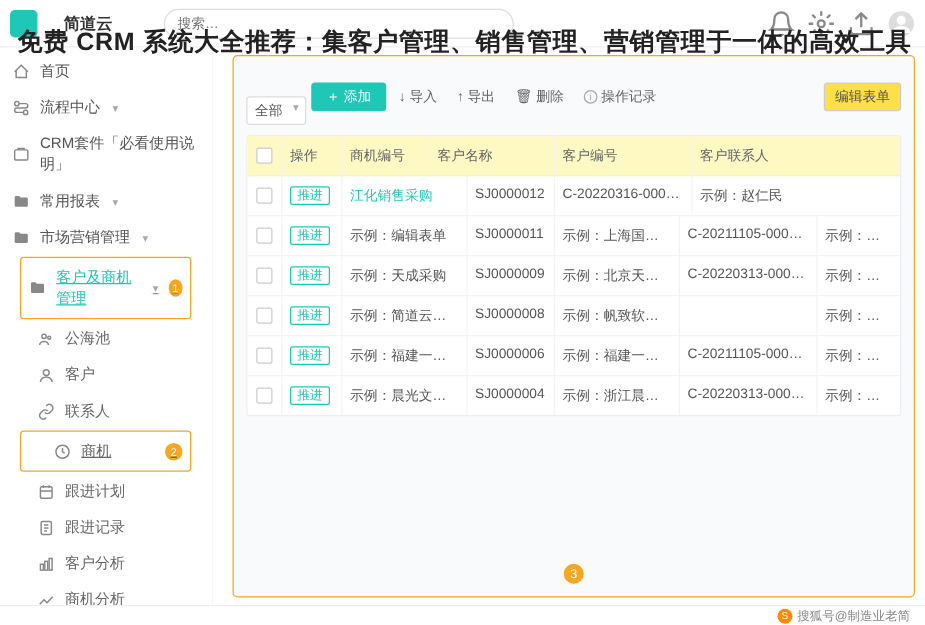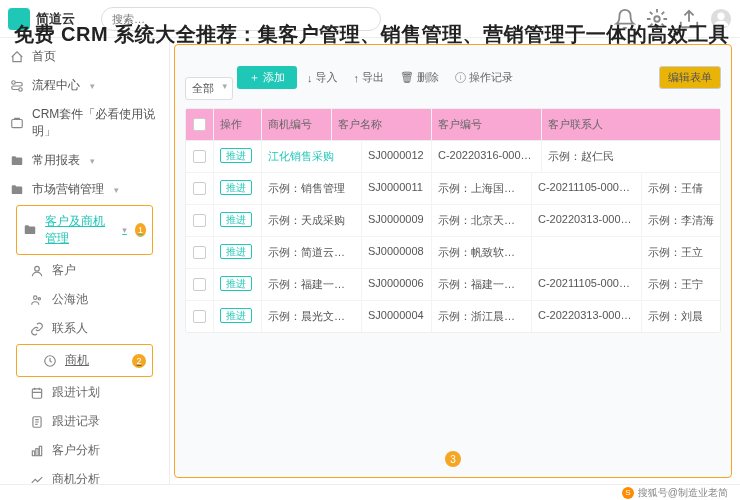--- a/index.html
+++ b/index.html
@@ -1,45 +1,45 @@
 <!DOCTYPE html>
 <html><head>
 <meta charset="utf-8">
 <style>
 * { margin: 0; padding: 0; box-sizing: border-box; }
 body { font-family: -apple-system, "PingFang SC", "Microsoft YaHei", sans-serif; font-size: 12px; color: #333; background: #fff; width: 740px; height: 500px; overflow: hidden; position: relative; }
 .overlay-title { position: absolute; top: 20px; left: 14px; font-size: 20px; font-weight: 600; color: #222; z-index: 100; line-height: 1.4; letter-spacing: 0.5px; }
-.topbar { height: 38px; background: #fff; border-bottom: 1px solid #eee; display: flex; align-items: center; padding: 0 8px; gap: 6px; position: relative; }
+.topbar { height: 38px; background: #fff; border-bottom: 1px solid #eee; display: flex; align-items: center; padding: 0 8px; gap: 21px; position: relative; }
 .topbar .logo { width: 22px; height: 22px; border-radius: 4px; background: #1fc7b6; }
 .topbar .brand { font-size: 13px; font-weight: 600; color: #333; flex-shrink: 0; }
 .topbar .search { flex: 1; max-width: 280px; margin-left: 20px; }
 .topbar .search input { width: 100%; height: 24px; border: 1px solid #ddd; border-radius: 12px; padding: 0 10px; font-size: 11px; outline: none; }
 .topbar .icons { margin-left: auto; display: flex; gap: 10px; align-items: center; }
 .topbar .icon-btn { width: 22px; height: 22px; display: flex; align-items: center; justify-content: center; color: #888; cursor: pointer; }
-.container { display: flex; height: calc(500px - 38px - 16px); }
+.container { display: flex; height: calc(500px - 38px - 16px); gap: 12px; }
 .sidebar { width: 170px; background: #fff; border-right: 1px solid #eee; overflow-y: auto; padding-top: 4px; }
 .nav-item { display: flex; align-items: center; padding: 6px 10px; gap: 8px; cursor: pointer; font-size: 12px; color: #555; position: relative; }
 .nav-item.child { padding-left: 30px; font-size: 12px; color: #666; }
 .nav-item.active { color: #1fc7b6; font-weight: 500; }
 .nav-item.highlight { border: 1px solid #f5a623; border-radius: 3px; margin: 1px 16px; padding: 7px 6px; text-decoration: underline; }
 .nav-item.child.highlight { padding-left: 26px; }
 .nav-item .icon { width: 14px; height: 14px; display: flex; align-items: center; justify-content: center; color: #888; flex-shrink: 0; }
 .nav-item .icon svg { width: 14px; height: 14px; }
 .nav-item .badge { width: 14px; height: 14px; border-radius: 50%; background: #f5a623; color: #fff; font-size: 9px; display: flex; align-items: center; justify-content: center; margin-left: auto; }
 .nav-item .chevron { margin-left: 2px; color: #aaa; font-size: 9px; }
 .main { flex: 1; background: #f9fafb; padding: 10px; overflow: hidden; border: 1px solid #f5a623; border-radius: 4px; margin: 6px 8px 6px 4px; position: relative; }
 .toolbar { display: flex; align-items: center; gap: 4px; margin-bottom: 8px; }
 .sel { border: 1px solid #ddd; border-radius: 3px; padding: 3px 18px 3px 6px; font-size: 11px; color: #555; background: #fff; position: relative; cursor: pointer; margin-top: 22px; }
 .sel::after { content: "▾"; position: absolute; right: 5px; top: 3px; color: #aaa; font-size: 9px; }
 .btn-add { background: #1fc7b6; color: #fff; border-radius: 3px; padding: 4px 12px; font-size: 11px; cursor: pointer; display: flex; align-items: center; gap: 3px; }
 .tool-link { font-size: 11px; color: #666; cursor: pointer; padding: 3px 6px; display: flex; align-items: center; gap: 3px; }
 .tool-link .info { border: 1px solid #aaa; border-radius: 50%; width: 11px; height: 11px; font-size: 8px; display: flex; align-items: center; justify-content: center; color: #aaa; }
-.edit-form { margin-left: auto; border: 1px solid #ccc; border-radius: 3px; padding: 3px 8px; font-size: 11px; color: #555; cursor: pointer; background: #eab308; }
+.edit-form { margin-left: auto; border: 1px solid #ccc; border-radius: 3px; padding: 3px 8px; font-size: 11px; color: #555; cursor: pointer; background: #fde047; }
 .table { background: #fff; border: 1px solid #eee; border-radius: 3px; }
-.thead { display: flex; border-bottom: 1px solid #eee; background: #f9a8d4; }
+.thead { display: flex; border-bottom: 1px solid #eee; background: #fef9c3; }
 .th, .td { padding: 8px 6px; font-size: 11px; color: #555; overflow: hidden; text-overflow: ellipsis; white-space: nowrap; border-right: 1px solid #f3f3f3; }
 .th { font-weight: 500; color: #666; }
 .th:last-child, .td:last-child { border-right: none; }
 .col-chk { width: 28px; flex-shrink: 0; display: flex; align-items: center; justify-content: center; }
 .col-op { width: 48px; flex-shrink: 0; }
 .col-name { width: 100px; flex-shrink: 0; }
 .col-code { width: 70px; flex-shrink: 0; }
 .col-cust { width: 100px; flex-shrink: 0; }
 .col-cnum { width: 110px; flex-shrink: 0; }
 .col-contact { flex: 1; }
@@ -144,35 +144,35 @@
             <path d="M3 6a2 2 0 0 1 2-2h4l2 2h8a2 2 0 0 1 2 2v9a2 2 0 0 1-2 2H5a2 2 0 0 1-2-2V6z"></path>
           </svg>
         </span>
         <span>客户及商机管理</span>
         <span class="chevron">▾</span>
         <span class="badge">1</span>
       </div>
       <div class="nav-item child">
         <span class="icon">
           <svg viewBox="0 0 24 24" fill="none" stroke="currentColor" stroke-width="2">
-            <circle cx="12" cy="8" r="4"></circle>
-            <path d="M4 21c0-4 4-7 8-7s8 3 8 7"></path>
-          </svg>
-        </span>
-        <span>客户</span>
-      </div>
-      <div class="nav-item child">
-        <span class="icon">
-          <svg viewBox="0 0 24 24" fill="none" stroke="currentColor" stroke-width="2">
             <circle cx="9" cy="8" r="3"></circle>
             <circle cx="16" cy="10" r="2"></circle>
             <path d="M3 20c0-3 3-5 6-5s6 2 6 5"></path>
           </svg>
         </span>
         <span>公海池</span>
+      </div>
+      <div class="nav-item child">
+        <span class="icon">
+          <svg viewBox="0 0 24 24" fill="none" stroke="currentColor" stroke-width="2">
+            <circle cx="12" cy="8" r="4"></circle>
+            <path d="M4 21c0-4 4-7 8-7s8 3 8 7"></path>
+          </svg>
+        </span>
+        <span>客户</span>
       </div>
       <div class="nav-item child">
         <span class="icon">
           <svg viewBox="0 0 24 24" fill="none" stroke="currentColor" stroke-width="2">
             <path d="M10 13a5 5 0 0 0 7 0l3-3a5 5 0 0 0-7-7l-1 1M14 11a5 5 0 0 0-7 0l-3 3a5 5 0 0 0 7 7l1-1"></path>
           </svg>
         </span>
         <span>联系人</span>
       </div>
       <div class="nav-item child highlight">
@@ -278,21 +278,21 @@
             <div class="td col-name"><span class="link">江化销售采购</span></div>
             <div class="td col-code">SJ0000012</div>
             <div class="td col-cnum">C-20220316-0000001</div>
             <div class="td col-contact">示例：赵仁民</div>
           </div>
           <div class="tr">
             <div class="td col-chk">
               <div class="chk"></div>
             </div>
             <div class="td col-op"><span class="prog">推进</span></div>
-            <div class="td col-name">示例：销售管理</div>
+            <div class="td col-name">示例：编辑表单</div>
             <div class="td col-code">SJ0000011</div>
             <div class="td col-cust">示例：上海国仁有限…</div>
             <div class="td col-cnum">C-20211105-0000001</div>
             <div class="td col-contact">示例：王倩</div>
           </div>
           <div class="tr">
             <div class="td col-chk">
               <div class="chk"></div>
             </div>
             <div class="td col-op"><span class="prog">推进</span></div>

